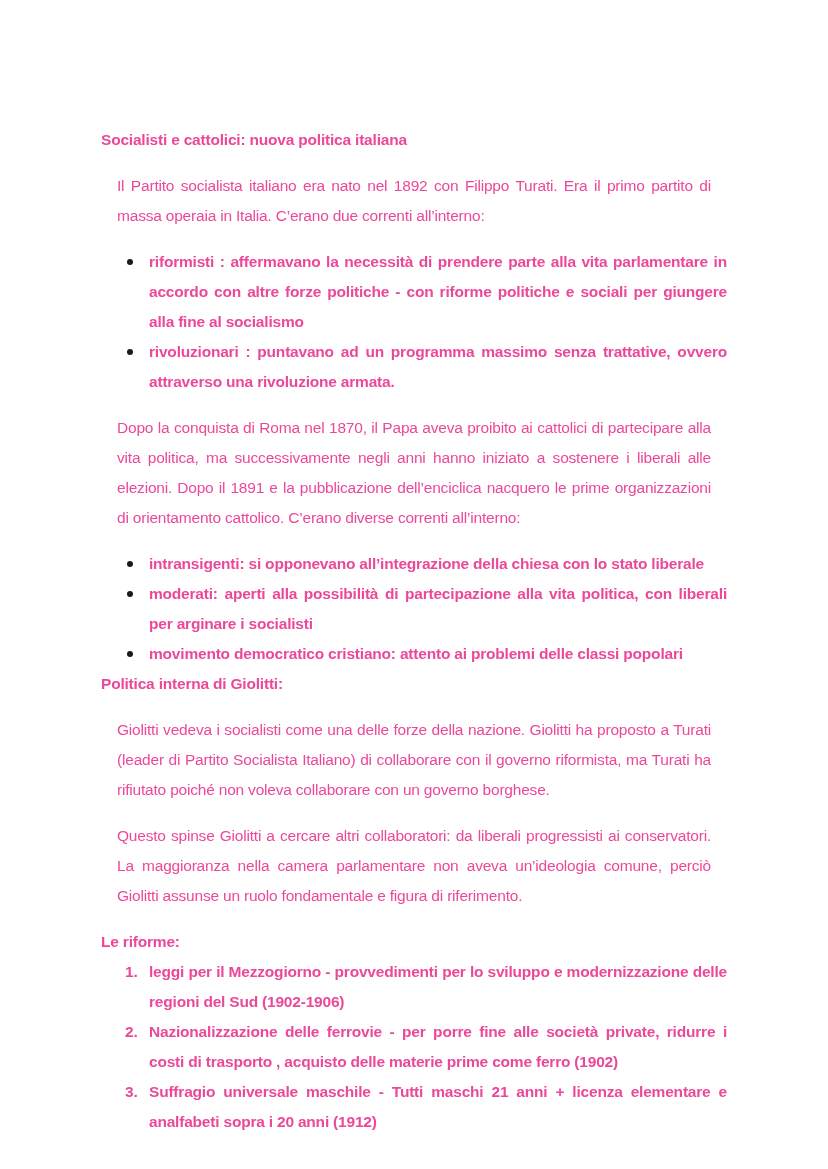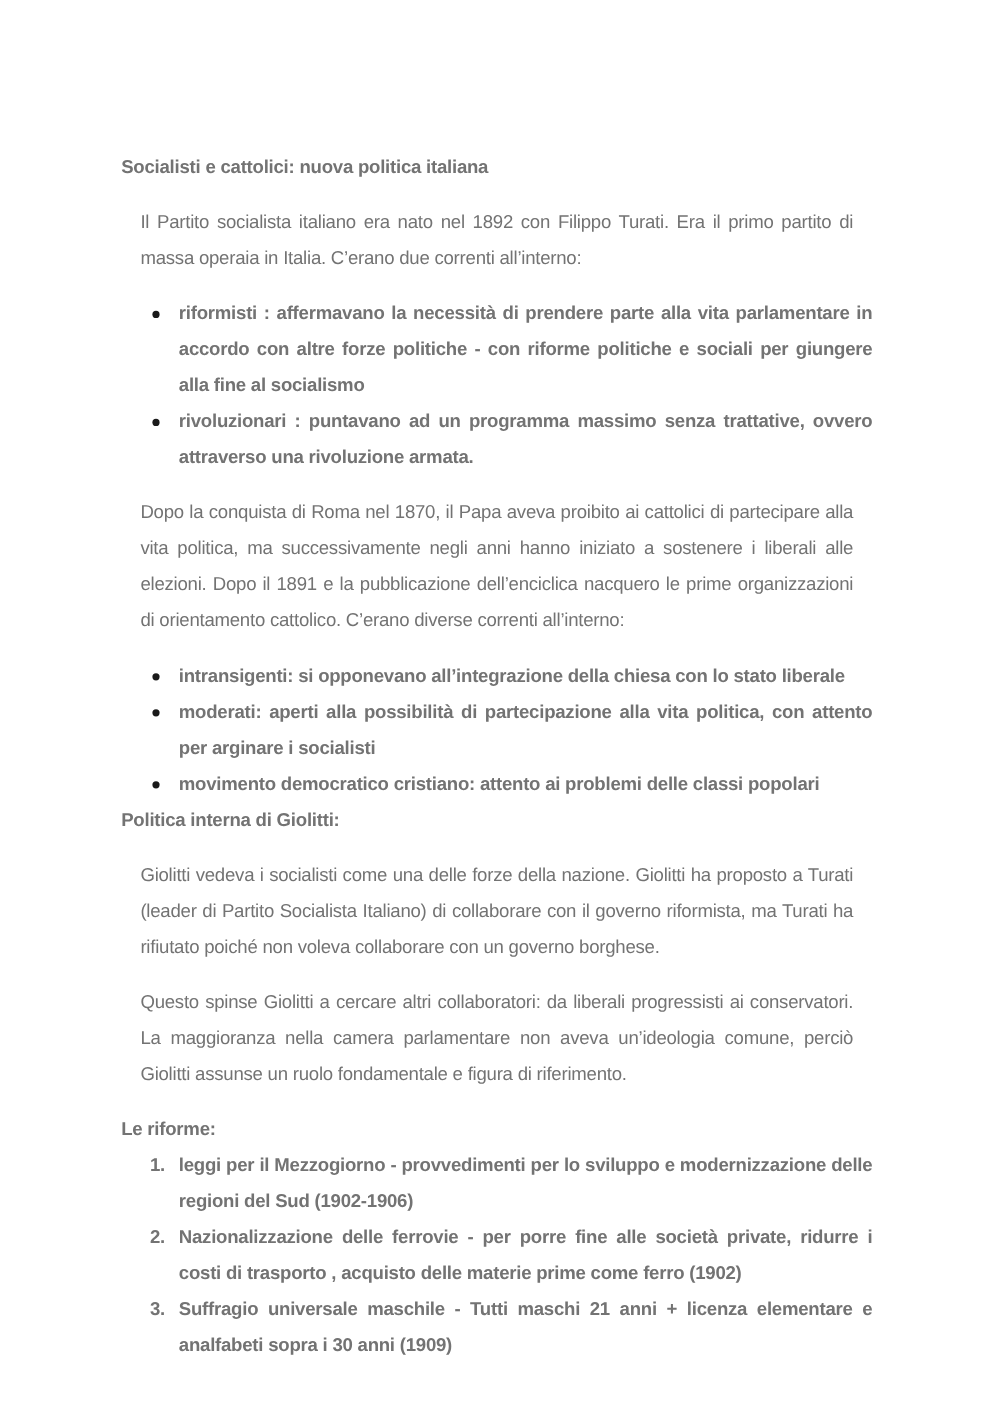--- a/index.html
+++ b/index.html
@@ -1,21 +1,21 @@
 <!DOCTYPE html>
 <html><head>
   <meta charset="utf-8">
   <style>
     html, body { margin: 0; padding: 0; background: #ffffff; }
     body { width: 828px; height: 1169px; overflow: hidden; }
     .page {
       position: relative;
       width: 828px; height: 1169px;
       background: #ffffff;
-      color: #737373;
+      color: #ec4899;
       font-family: "Liberation Sans", sans-serif;
       font-size: 15.5px;
       line-height: 30px;
     }
     .content {
       position: absolute;
       left: 101px;
       top: 125px;
       width: 626px;
     }
@@ -65,21 +65,21 @@
 
     <section>
       <p class="para">Dopo la conquista di Roma nel 1870, il Papa aveva proibito ai cattolici di partecipare alla vita politica, ma successivamente negli anni hanno iniziato a sostenere i liberali alle elezioni. Dopo il 1891 e la pubblicazione dell’enciclica nacquero le prime organizzazioni di orientamento cattolico. C’erano diverse correnti all’interno:</p>
       <ul>
         <li>
           <span class="marker"></span>
           <span>intransigenti: si opponevano all’integrazione della chiesa con lo stato liberale</span>
         </li>
         <li>
           <span class="marker"></span>
-          <span>moderati: aperti alla possibilità di partecipazione alla vita politica, con attento per arginare i socialisti</span>
+          <span>moderati: aperti alla possibilità di partecipazione alla vita politica, con liberali per arginare i socialisti</span>
         </li>
         <li>
           <span class="marker"></span>
           <span>movimento democratico cristiano: attento ai problemi delle classi popolari</span>
         </li>
       </ul>
     </section>
 
     <section>
       <p class="heading">Politica interna di Giolitti:</p>
@@ -93,19 +93,19 @@
         <li>
           <span class="marker">1.</span>
           <span>leggi per il Mezzogiorno - provvedimenti per lo sviluppo e modernizzazione delle regioni del Sud (1902-1906)</span>
         </li>
         <li>
           <span class="marker">2.</span>
           <span>Nazionalizzazione delle ferrovie - per porre fine alle società private, ridurre i costi di trasporto , acquisto delle materie prime come ferro (1902)</span>
         </li>
         <li>
           <span class="marker">3.</span>
-          <span>Suffragio universale maschile - Tutti maschi 21 anni + licenza elementare e analfabeti sopra i 30 anni (1909)</span>
+          <span>Suffragio universale maschile - Tutti maschi 21 anni + licenza elementare e analfabeti sopra i 20 anni (1912)</span>
         </li>
       </ol>
     </section>
 
   </div>
 </div>
 
 </body></html>

